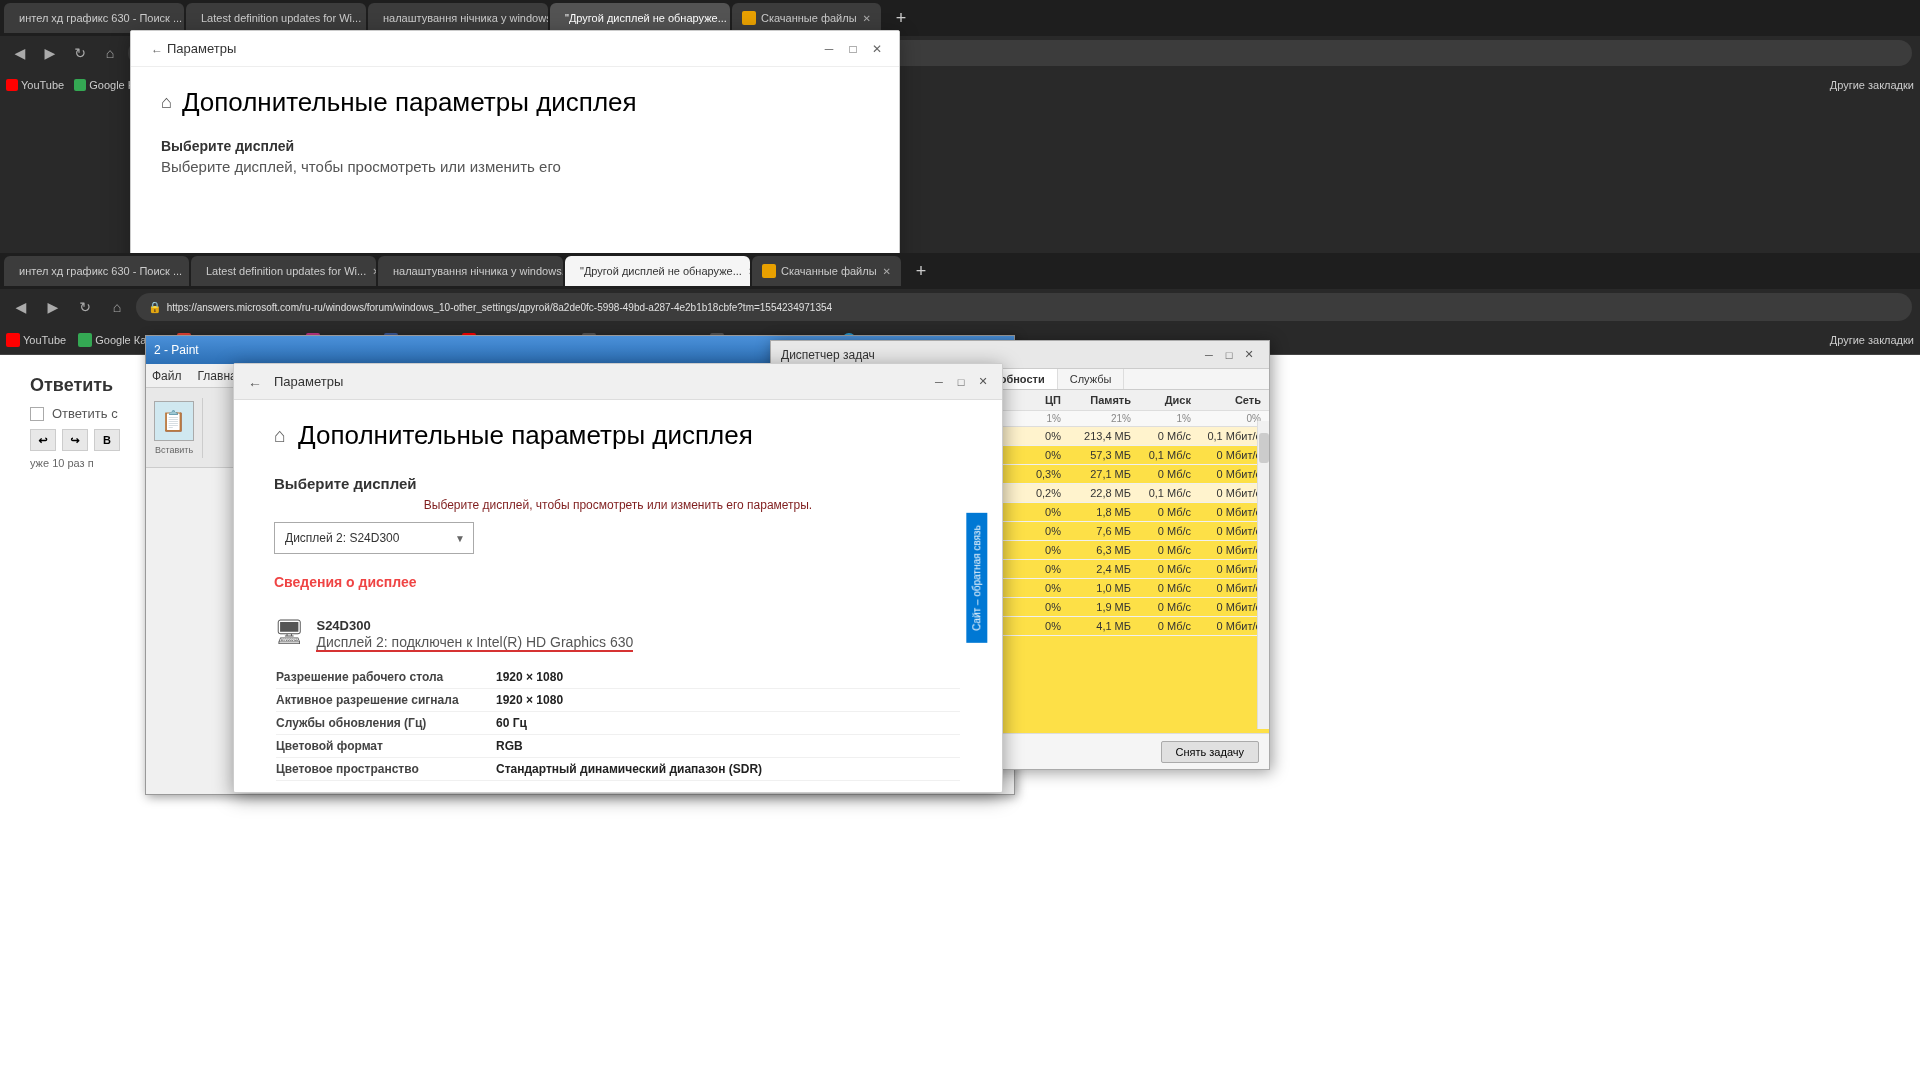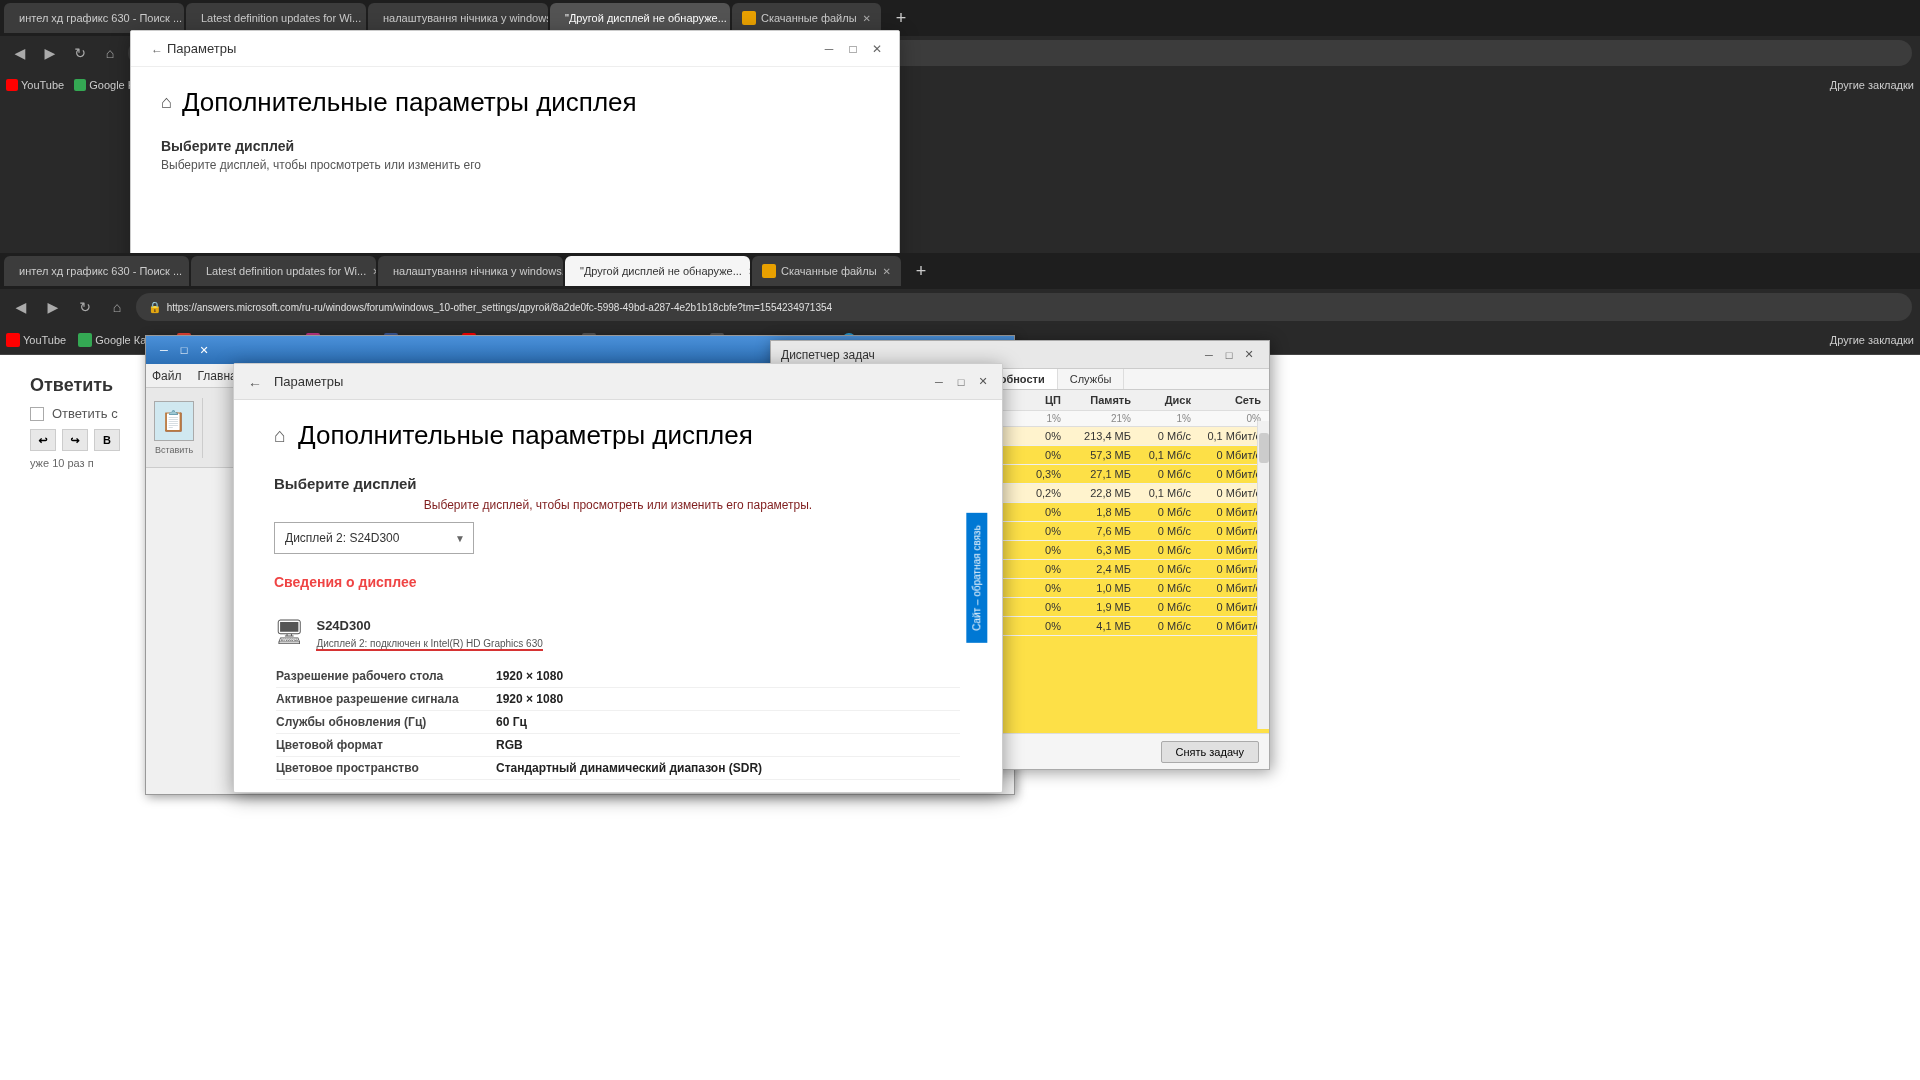--- a/index.html
+++ b/index.html
@@ -161,21 +161,21 @@
       display: flex; align-items: center;
       padding: 0 12px;
       border-bottom: 1px solid #eee;
     }
     .dialog-title-text { font-size: 13px; color: #333; flex: 1; }
     .dialog-btn { width: 20px; height: 20px; display: flex; align-items: center; justify-content: center; font-size: 12px; color: #666; cursor: pointer; margin-left: 4px; }
     .dialog-content { padding: 20px 30px; }
     .dialog-heading { font-size: 26px; font-weight: 300; color: #000; margin-bottom: 20px; display: flex; align-items: center; gap: 10px; }
     .dialog-home-icon { color: #555; font-size: 18px; }
     .dialog-section-title { font-size: 14px; color: #333; font-weight: 600; margin-bottom: 4px; }
-    .dialog-subtitle { font-size: 12px; color: #555; }
+    .dialog-subtitle { font-size: 15px; color: #555; }
 
     
     .paint-window {
       position: absolute;
       top: 335px; left: 145px;
       width: 870px; height: 460px;
       background: #f0f0f0;
       border: 1px solid #999;
       box-shadow: 2px 2px 10px rgba(0,0,0,0.4);
       z-index: 30;
@@ -329,21 +329,21 @@
       cursor: pointer;
       position: relative;
     }
     .sdm-dropdown-arrow { position: absolute; right: 8px; top: 50%; transform: translateY(-50%); font-size: 10px; color: #666; }
 
     .sdm-info-section { margin-top: 16px; }
     .sdm-info-title { font-size: 14px; font-weight: 600; color: #ef4444; margin-bottom: 28px; }
     .sdm-monitor-row { display: flex; align-items: flex-start; gap: 12px; margin-bottom: 12px; }
     .sdm-monitor-icon { font-size: 24px; color: #555; }
     .sdm-monitor-name { font-size: 13px; font-weight: 600; color: #333; }
-    .sdm-monitor-subtitle { font-size: 10px; color: #555; }
+    .sdm-monitor-subtitle { font-size: 14px; color: #555; }
     .sdm-underline { border-bottom: 2px solid #d63333; display: inline-block; }
 
     .sdm-specs { width: 100%; }
     .sdm-spec-row { display: flex; padding: 4px 0; font-size: 12px; border-bottom: 1px solid #f0f0f0; font-weight: bold; }
     .sdm-spec-label { width: 220px; color: #444; }
     .sdm-spec-value { color: #222; }
   </style>
 </head>
 <body>
 
@@ -542,20 +542,21 @@
         <div class="toolbar-btn">↪</div>
         <div class="toolbar-btn">B</div>
       </div>
       <div class="reply-note">уже 10 раз п</div>
     </div>
   </div>
 </div>
 
 <div class="paint-window">
   <div class="paint-titlebar">
+    <span class="paint-title">2 - Paint</span>
     <span class="paint-win-btn">─</span>
     <span class="paint-win-btn">□</span>
     <span class="paint-win-btn">✕</span>
   </div>
   <div class="paint-menubar">
     <span class="paint-menu-item">Файл</span>
     <span class="paint-menu-item">Главная</span>
     <span class="paint-menu-item">Вид</span>
   </div>
   <div class="paint-toolbar">

